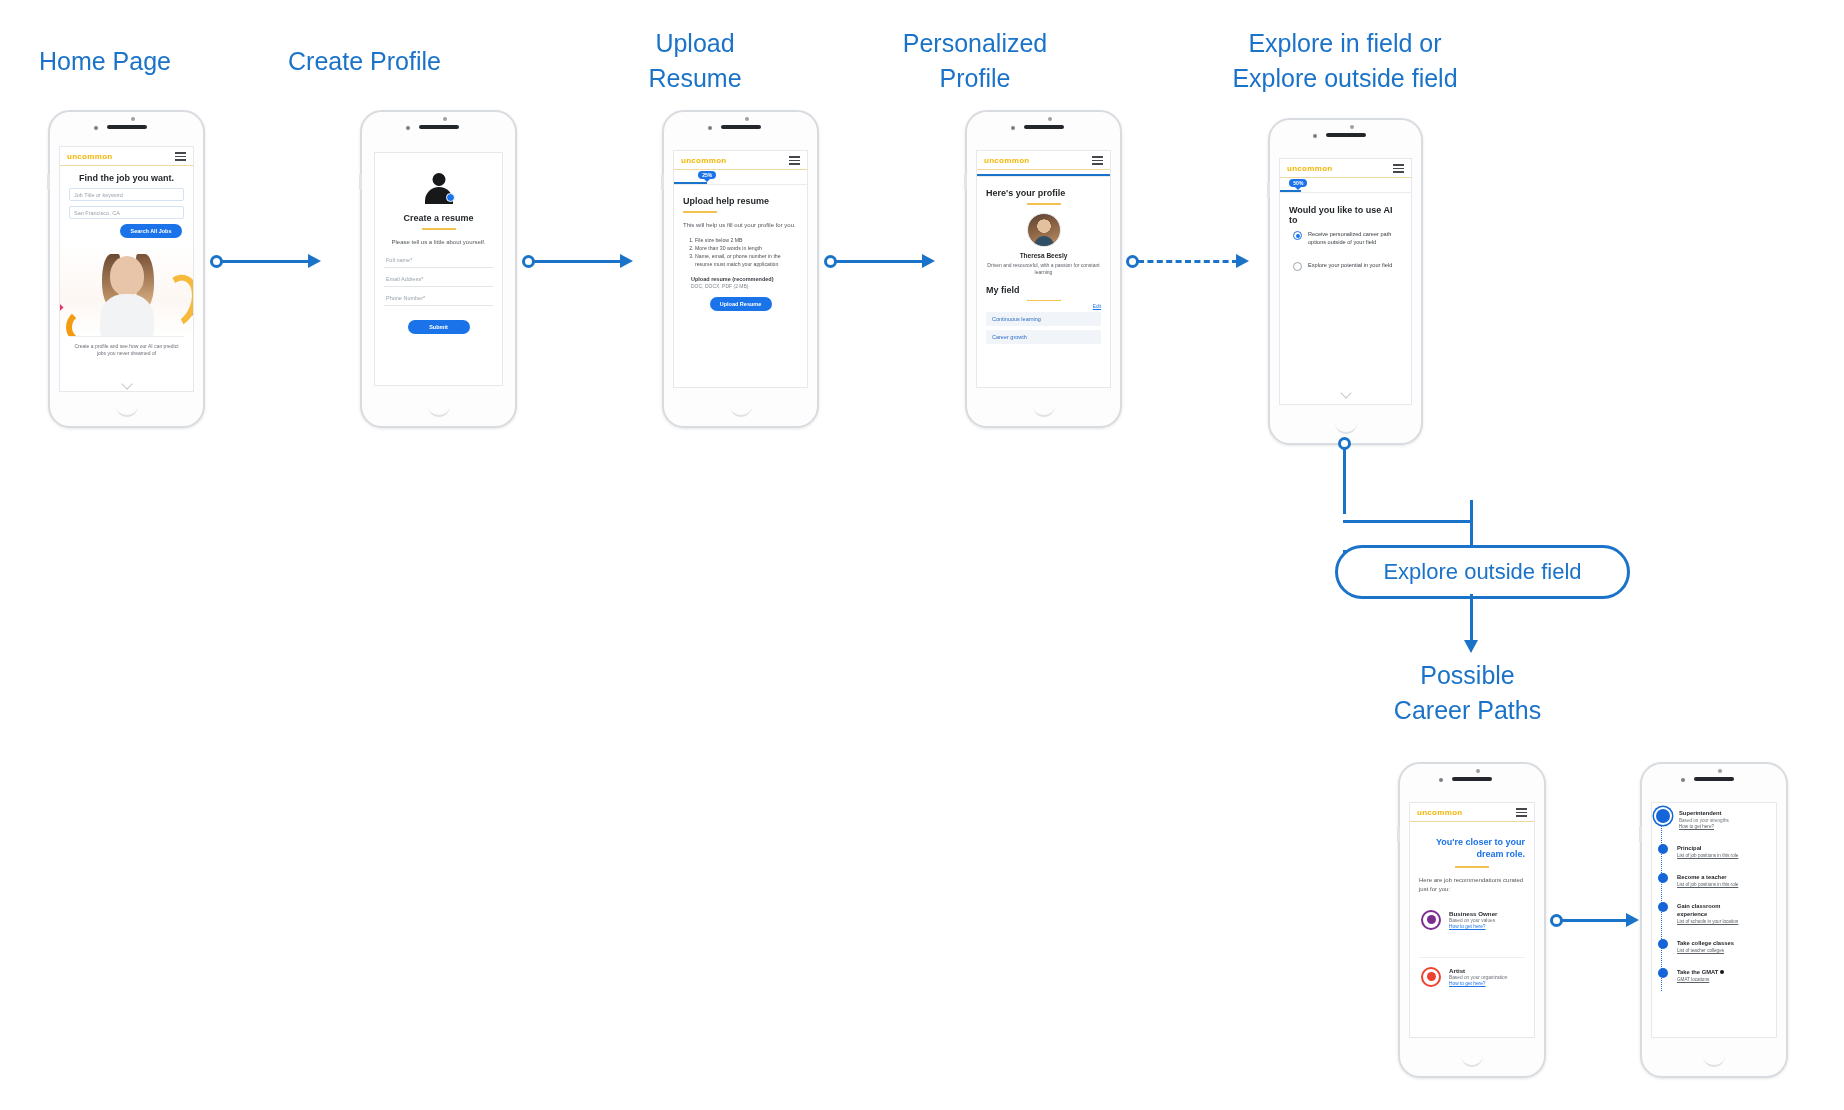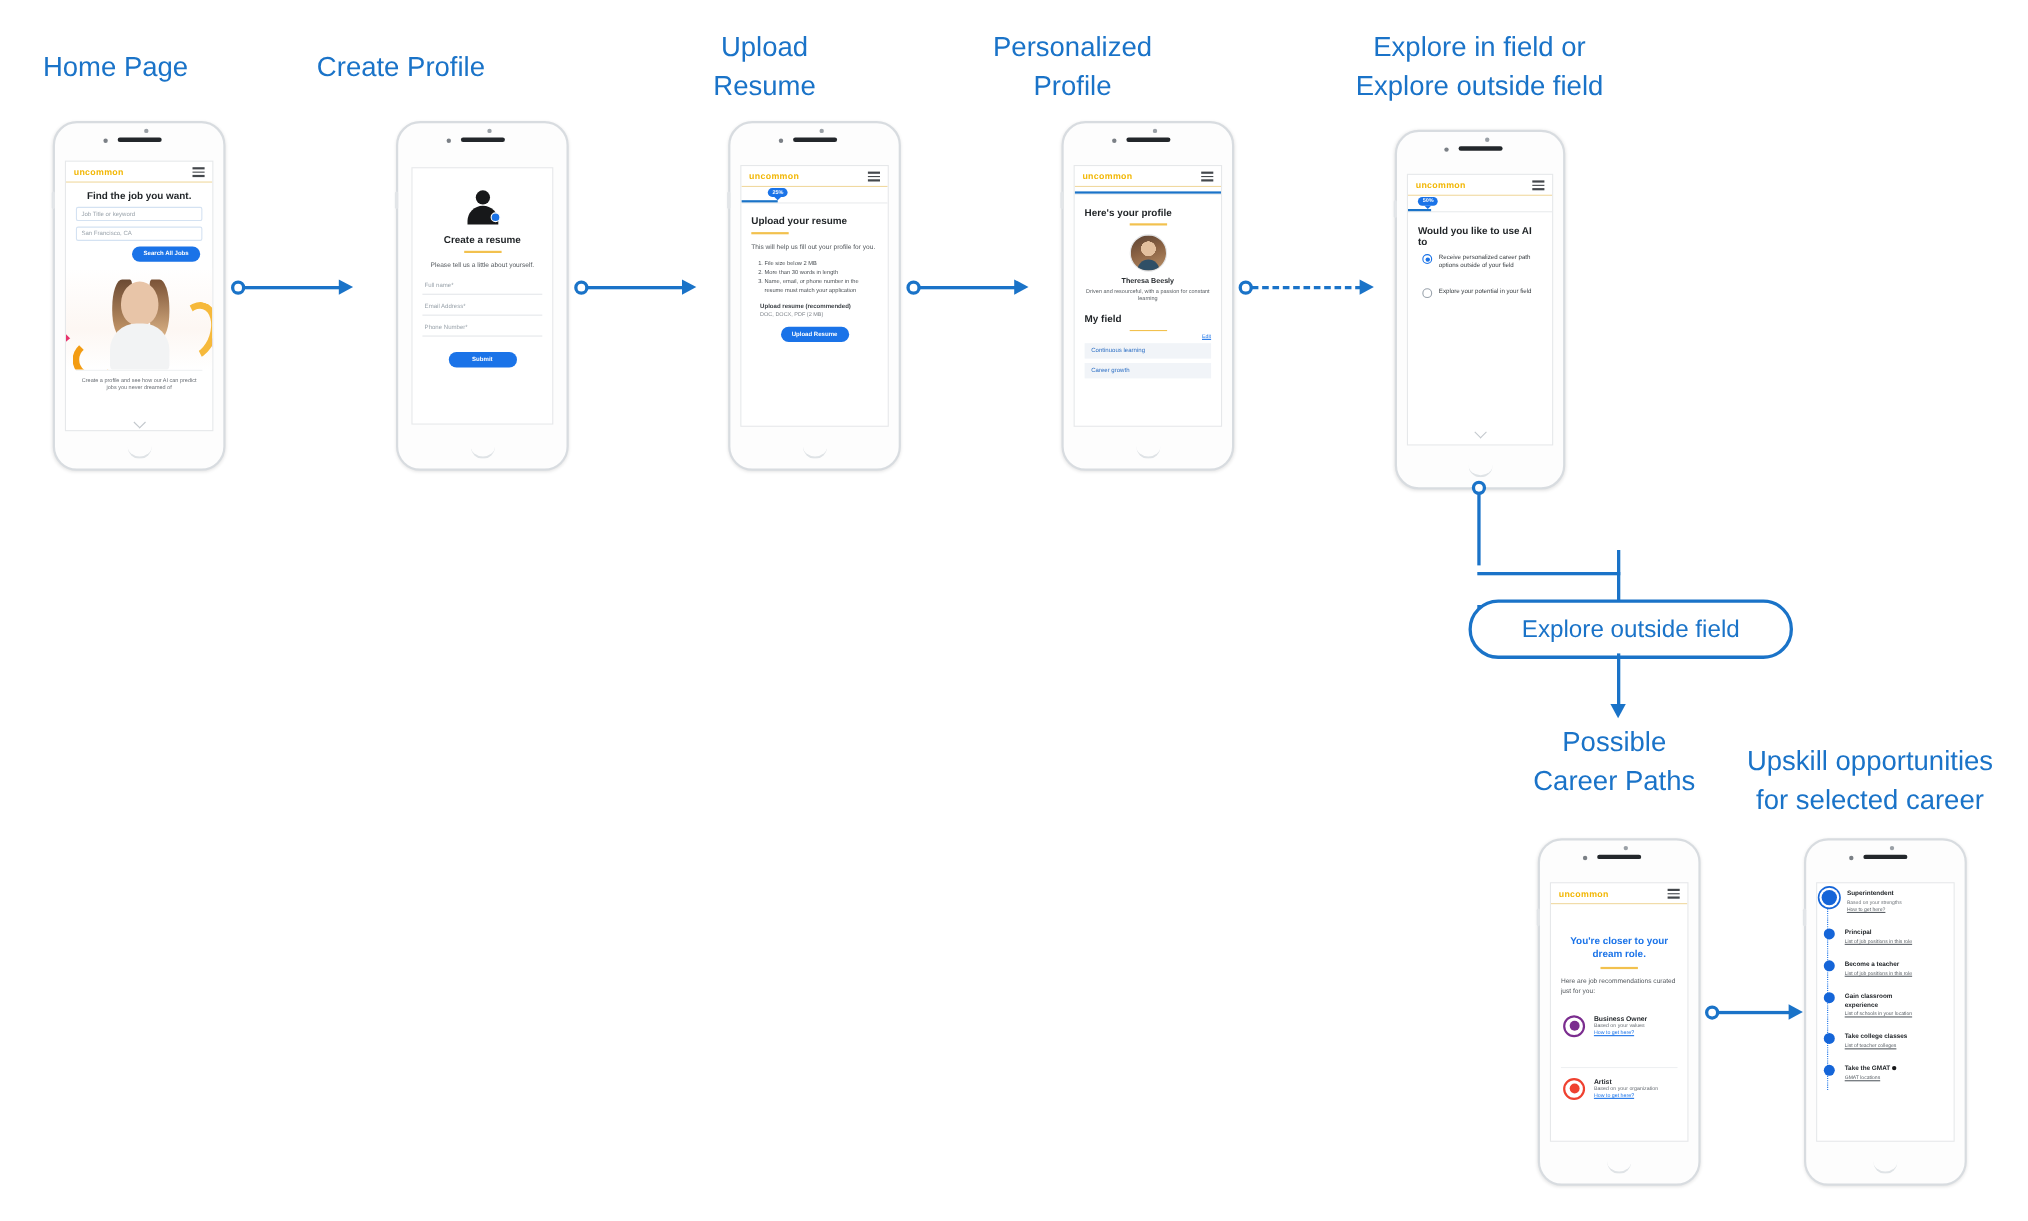--- a/index.html
+++ b/index.html
@@ -256,21 +256,21 @@
     width: 4px; height: 4px; border-radius: 50%; background: #1a73e8;
   }
   .radio-label { font-size: 5.6px; line-height: 8.4px; color: #3b4045; }
   .scroll-chevron {
     position: absolute; bottom: 7px; left: 50%; transform: translateX(-50%) rotate(45deg);
     width: 7px; height: 7px;
     border-right: 1.4px solid #c3c8cd; border-bottom: 1.4px solid #c3c8cd;
   }
 
   
-  .blue-h1 { color: #1a73e8; font-size: 9px; font-weight: 700; text-align: center; line-height: 12px; margin: 19px 0 6px 0; }
+  .blue-h1 { color: #1a73e8; font-size: 9px; font-weight: 700; text-align: right; line-height: 12px; margin: 6px 0 6px 0; }
   .rec-item { display: flex; gap: 8px; align-items: flex-start; padding: 9px 2px; }
   .rec-item + .rec-item { border-top: 1px solid #eef0f2; }
   .rec-ring {
     flex: none; width: 16px; height: 16px; border-radius: 50%;
     border: 2px solid #7b2d8f; display: flex; align-items: center; justify-content: center;
   }
   .rec-ring i { display: block; width: 9px; height: 9px; border-radius: 50%; background: #7b2d8f; }
   .rec-ring.red { border-color: #ef4130; }
   .rec-ring.red i { background: #ef4130; }
   .rec-title { font-size: 6.2px; font-weight: 700; color: #262a2e; margin-bottom: 1px; }
@@ -346,22 +346,20 @@
   <div class="step-title" style="left:10px; top:44px; width:190px;">Home Page</div>
   <div class="step-title" style="left:262px; top:44px; width:205px;">Create Profile</div>
   <div class="step-title" style="left:620px; top:26px; width:150px;">Upload
 Resume</div>
   <div class="step-title" style="left:880px; top:26px; width:190px;">Personalized
 Profile</div>
   <div class="step-title" style="left:1180px; top:26px; width:330px;">Explore in field or
 Explore outside field</div>
   <div class="step-title" style="left:1375px; top:658px; width:185px;">Possible
 Career Paths</div>
-  <div class="step-title" style="left:1560px; top:675px; width:280px;">Upskill opportunities
-for selected career</div>
 
   <div class="phone" style="left:48px; top:110px; width:157px; height:318px;">
     <div class="cam2"></div>
     <div class="cam"></div>
     <div class="speaker"></div>
     <div class="btn-side"></div>
     <div class="home-arc"></div>
     <div class="screen">
       <div class="app-bar">
         <span class="brand">uncommon</span>
@@ -443,21 +441,21 @@
             <i></i>
             <i></i>
             <i></i>
           </span>
       </div>
       <div class="progress-row">
         <div class="progress-bubble" style="left:25%;">25%</div>
         <div class="progress-bar" style="width:25%;"></div>
       </div>
       <div class="screen-body">
-        <div class="sc-h1" style="margin-top:3px;">Upload your resume</div>
+        <div class="sc-h1" style="margin-top:3px;">Upload help resume</div>
         <div class="gold-rule left"></div>
         <div class="sc-p">This will help us fill out your profile for you.</div>
         <ol class="sc-ol">
           <li>File size below 2 MB</li>
           <li>More than 30 words in length</li>
           <li>Name, email, or phone number in the resume must match your application</li>
         </ol>
         <div class="upload-note">Upload resume (recommended)</div>
         <div class="upload-sub">DOC, DOCX, PDF (2 MB)</div>
         <button class="sc-btn">Upload Resume</button>

